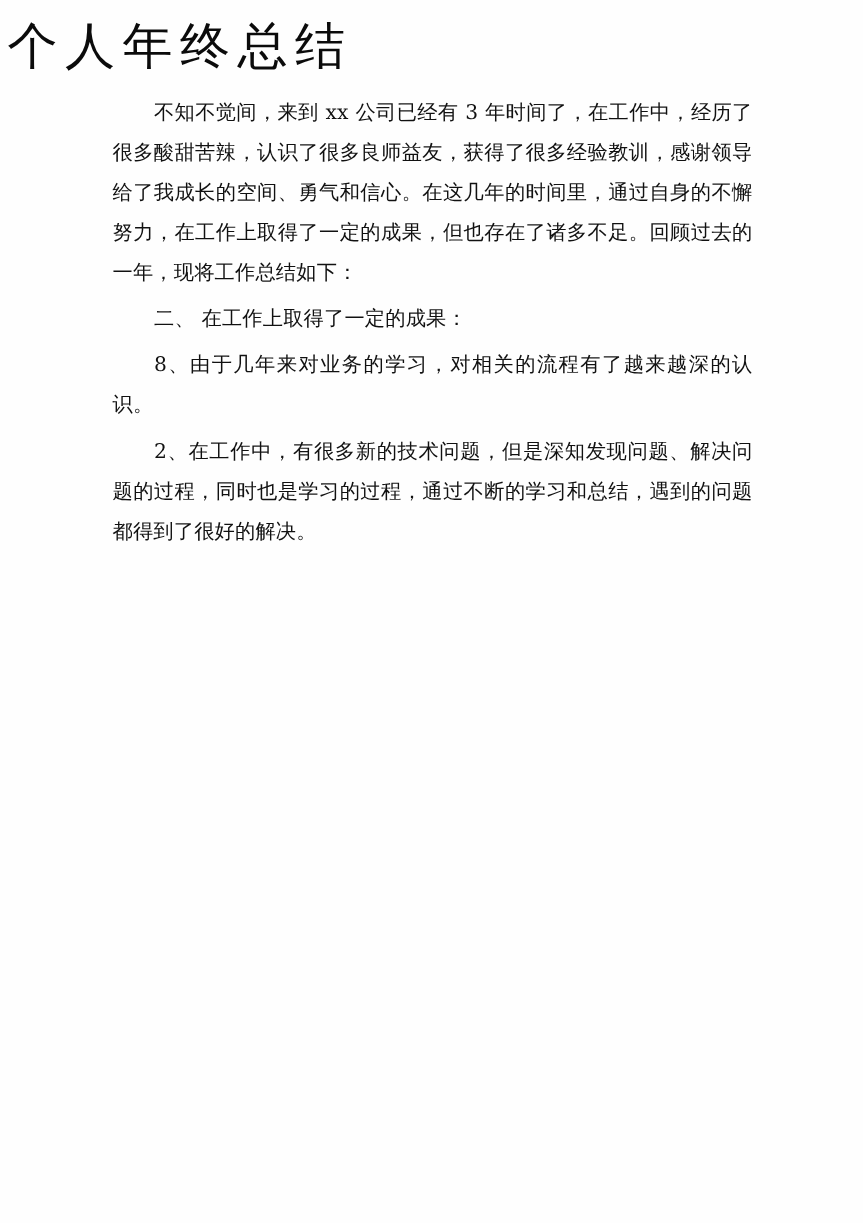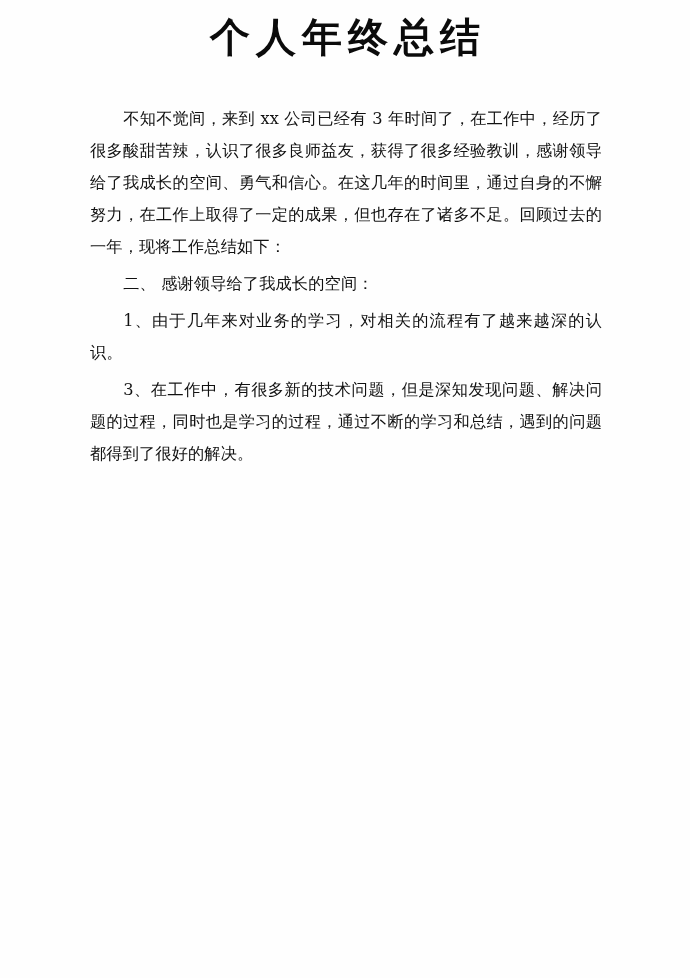--- a/index.html
+++ b/index.html
@@ -16,27 +16,26 @@
     height: 978px;
     background: #fefefe;
     overflow: hidden;
     box-sizing: border-box;
   }
   .doc-body {
     position: absolute;
     left: 90px;
     top: 74px;
     width: 512px;
-    margin-top: 29px;
   }
   .doc-title {
     font-family: "DejaVu Sans", "Liberation Sans", sans-serif;
     font-size: 40px;
-    font-weight: bold;
-    text-align: center;
+    font-weight: normal;
+    text-align: left;
     letter-spacing: 6px;
     color: #0b0b0b;
     line-height: 1.15;
     margin: 0 0 0 0;
     padding: 14px 0 0 0;
     text-indent: 6px;
   }
   .spacer-after-title {
     height: 44px;
   }
@@ -69,24 +68,24 @@
   <h1 class="doc-title">个人年终总结</h1>
 
   <div class="spacer-after-title"></div>
 
   <div class="doc-body">
 
     <p class="para indent">不知不觉间，来到 xx 公司已经有 3 年时间了，在工作中，经历了很多酸甜苦辣，认识了很多良师益友，获得了很多经验教训，感谢领导给了我成长的空间、勇气和信心。在这几年的时间里，通过自身的不懈努力，在工作上取得了一定的成果，但也存在了诸多不足。回顾过去的一年，现将工作总结如下：</p>
 
 
 
-    <p class="para indent">二、 感谢领导给了我成长的空间：</p>
+    <p class="para indent">二、 在工作上取得了一定的成果：</p>
 
-    <p class="para indent">1、由于几年来对业务的学习，对相关的流程有了越来越深的认识。</p>
+    <p class="para indent">8、由于几年来对业务的学习，对相关的流程有了越来越深的认识。</p>
 
-    <p class="para indent">3、在工作中，有很多新的技术问题，但是深知发现问题、解决问题的过程，同时也是学习的过程，通过不断的学习和总结，遇到的问题都得到了很好的解决。</p>
+    <p class="para indent">2、在工作中，有很多新的技术问题，但是深知发现问题、解决问题的过程，同时也是学习的过程，通过不断的学习和总结，遇到的问题都得到了很好的解决。</p>
 
 
 
     <div class="last-line"></div>
 
   </div>
 </div>
 
 </body></html>

